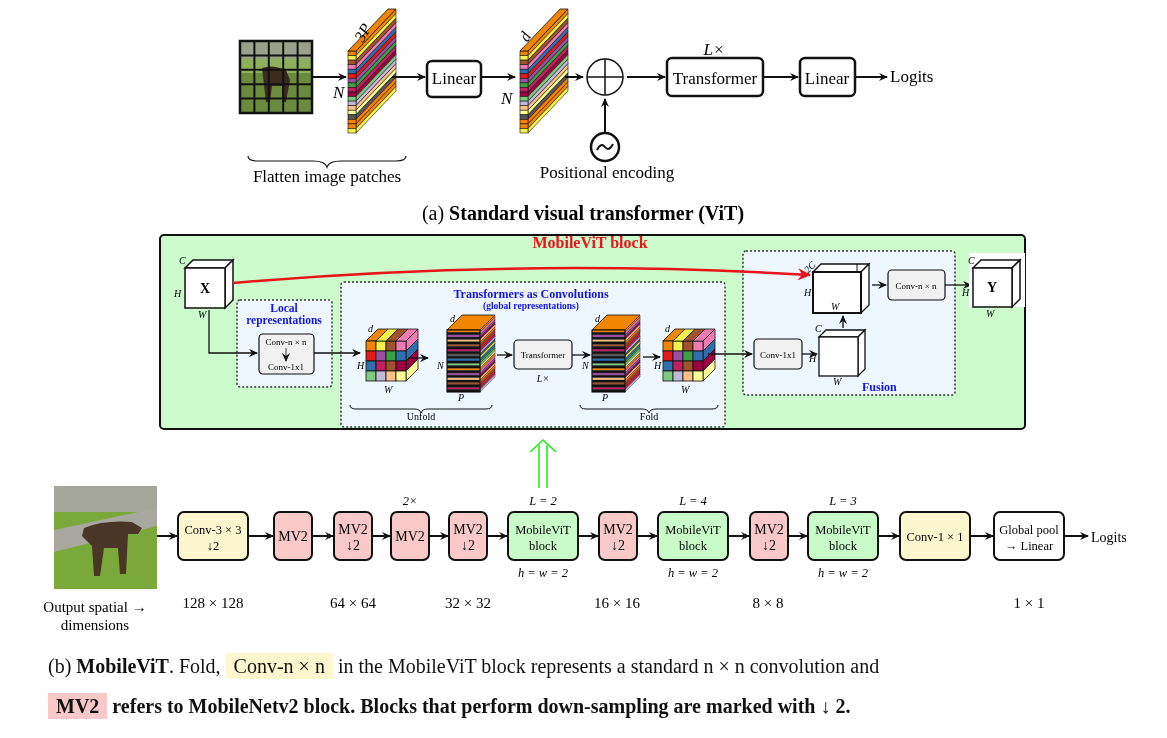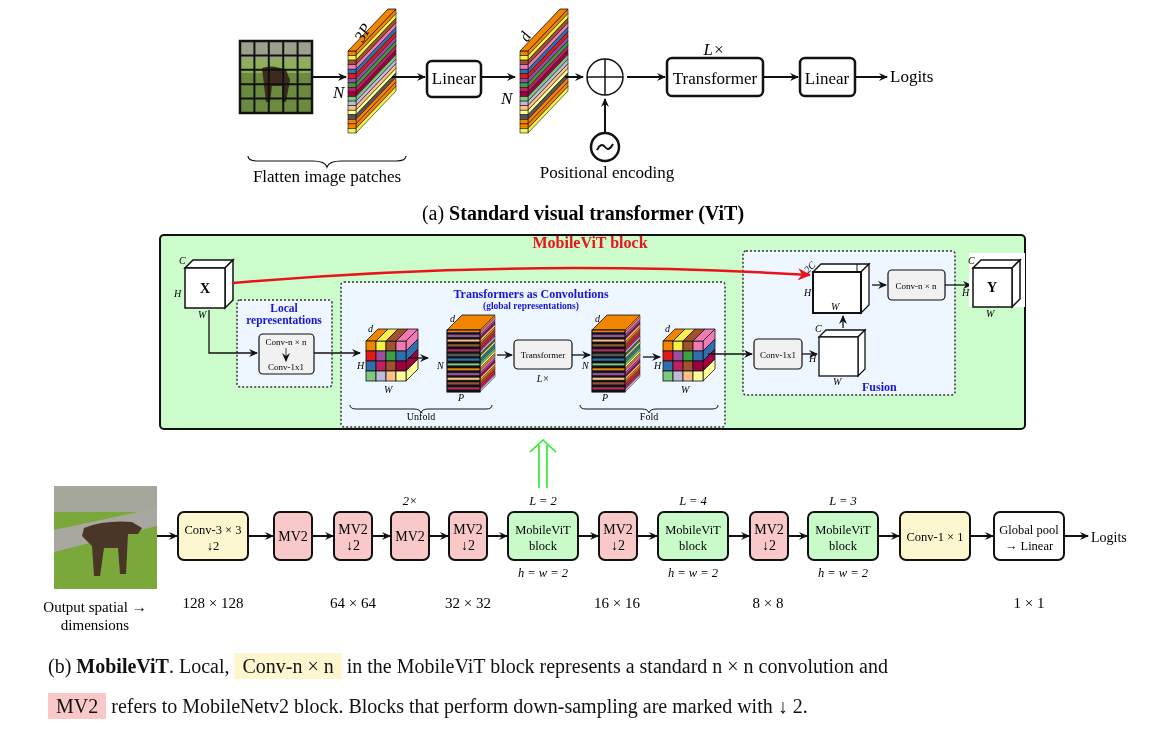--- a/index.html
+++ b/index.html
@@ -522,18 +522,18 @@
         <text x="353" y="608" text-anchor="middle" font-size="15" class="t">64 × 64</text>
         <text x="468" y="608" text-anchor="middle" font-size="15" class="t">32 × 32</text>
         <text x="617" y="608" text-anchor="middle" font-size="15" class="t">16 × 16</text>
         <text x="768" y="608" text-anchor="middle" font-size="15" class="t">8 × 8</text>
         <text x="1029" y="608" text-anchor="middle" font-size="15" class="t">1 × 1</text>
       </g>
   </g>
 </svg>
 
 <div class="caption" style="left:48px; top:652px;">
-  <span>(b) </span><b>MobileViT</b><span>. Local, </span>
+  <span>(b) </span><b>MobileViT</b><span>. Fold, </span>
   <span class="hl-y">Conv-n × n</span><span> in the MobileViT block represents a standard n × n convolution and</span>
 </div>
-<div class="caption" style="left:48px; top:692px;">
+<div class="caption" style="left:48px; top:692px;font-weight:bold;">
   <span class="hl-r">MV2</span><span> refers to MobileNetv2 block. Blocks that perform down-sampling are marked with ↓ 2.</span>
 </div>
 
 </body></html>

